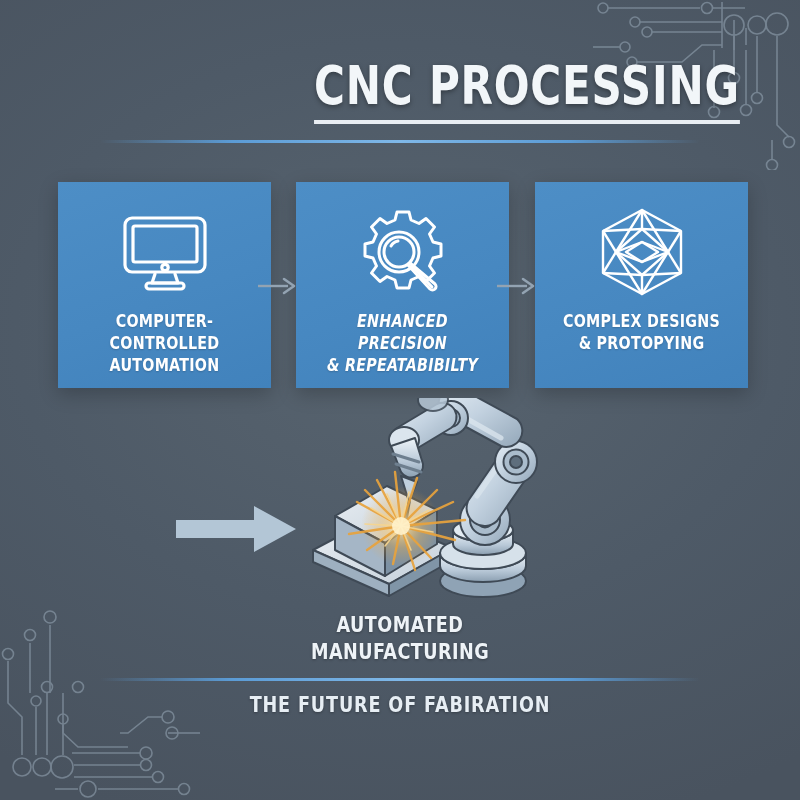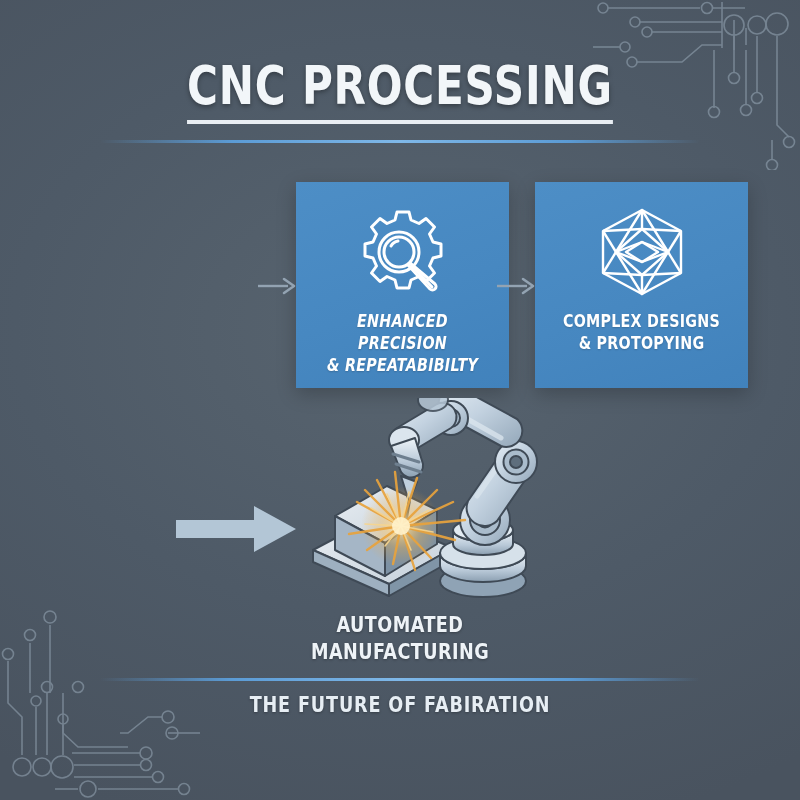--- a/index.html
+++ b/index.html
@@ -15,21 +15,21 @@
     background:
       radial-gradient(ellipse 700px 520px at 400px 330px, #58646f 0%, #4e5a67 55%, #49535f 100%);
     overflow:hidden;
   }
   .circuit { position:absolute; opacity:.5; pointer-events:none; }
   .circuit-tr { top:0; right:0; }
   .circuit-bl { bottom:0; left:0; }
 
   
   .title-wrap {
-    position:absolute; top:56px; left:0; width:800px; text-align:center;
+    position:absolute; top:56px; left:0; width:800px; text-align:right;
   }
   .title {
     display:inline-block;
     font-family:"DejaVu Sans", sans-serif;
     font-weight:bold;
     font-size:54px;
     line-height:60px;
     letter-spacing:1px;
     color:#f2f6f9;
     transform:scaleX(.78);
@@ -173,20 +173,37 @@
     </g>
   </svg>
 
   <div class="title-wrap">
     <span class="title">CNC PROCESSING</span>
   </div>
   <div class="divider divider-top"></div>
 
   <div class="cards">
 
+    <div class="card card-1">
+      <div class="card-icon">
+        <svg width="92" height="80" viewBox="0 0 92 80">
+          <g fill="none" stroke="#ffffff" stroke-width="3.2" stroke-linejoin="round" stroke-linecap="round">
+            <rect x="6" y="6" width="80" height="54" rx="7"></rect>
+            <rect x="14" y="14" width="64" height="36" rx="2"></rect>
+            <circle cx="46" cy="55.5" r="3.2"></circle>
+            <path d="M36 62 L33 71 H59 L56 62"></path>
+            <rect x="27" y="71" width="38" height="6" rx="3"></rect>
+          </g>
+        </svg>
+      </div>
+      <div class="card-label">
+        <div>COMPUTER-CONTROLLED</div>
+        <div>AUTOMATION</div>
+      </div>
+    </div>
 
     <div class="card card-2">
       <div class="card-icon">
         <svg width="92" height="88" viewBox="0 0 92 88">
           <g fill="none" stroke="#ffffff" stroke-width="3" stroke-linejoin="round" stroke-linecap="round">
             <path d="M40 4 h12 l2 8 8 3.5 7-5 8.5 8.5 -5 7 3.5 8 8 2 v12 l-8 2 -3.5 8 5 7 -8.5 8.5 -7-5 -8 3.5 -2 8 h-12 l-2-8 -8-3.5 -7 5 -8.5-8.5 5-7 -3.5-8 -8-2 v-12 l8-2 3.5-8 -5-7 8.5-8.5 7 5 8-3.5 z"></path>
             <circle cx="42" cy="44" r="20"></circle>
             <circle cx="42" cy="44" r="15"></circle>
             <path d="M34 38 a10 10 0 0 1 7-5"></path>
             <path d="M55 58 L75 79"></path>

